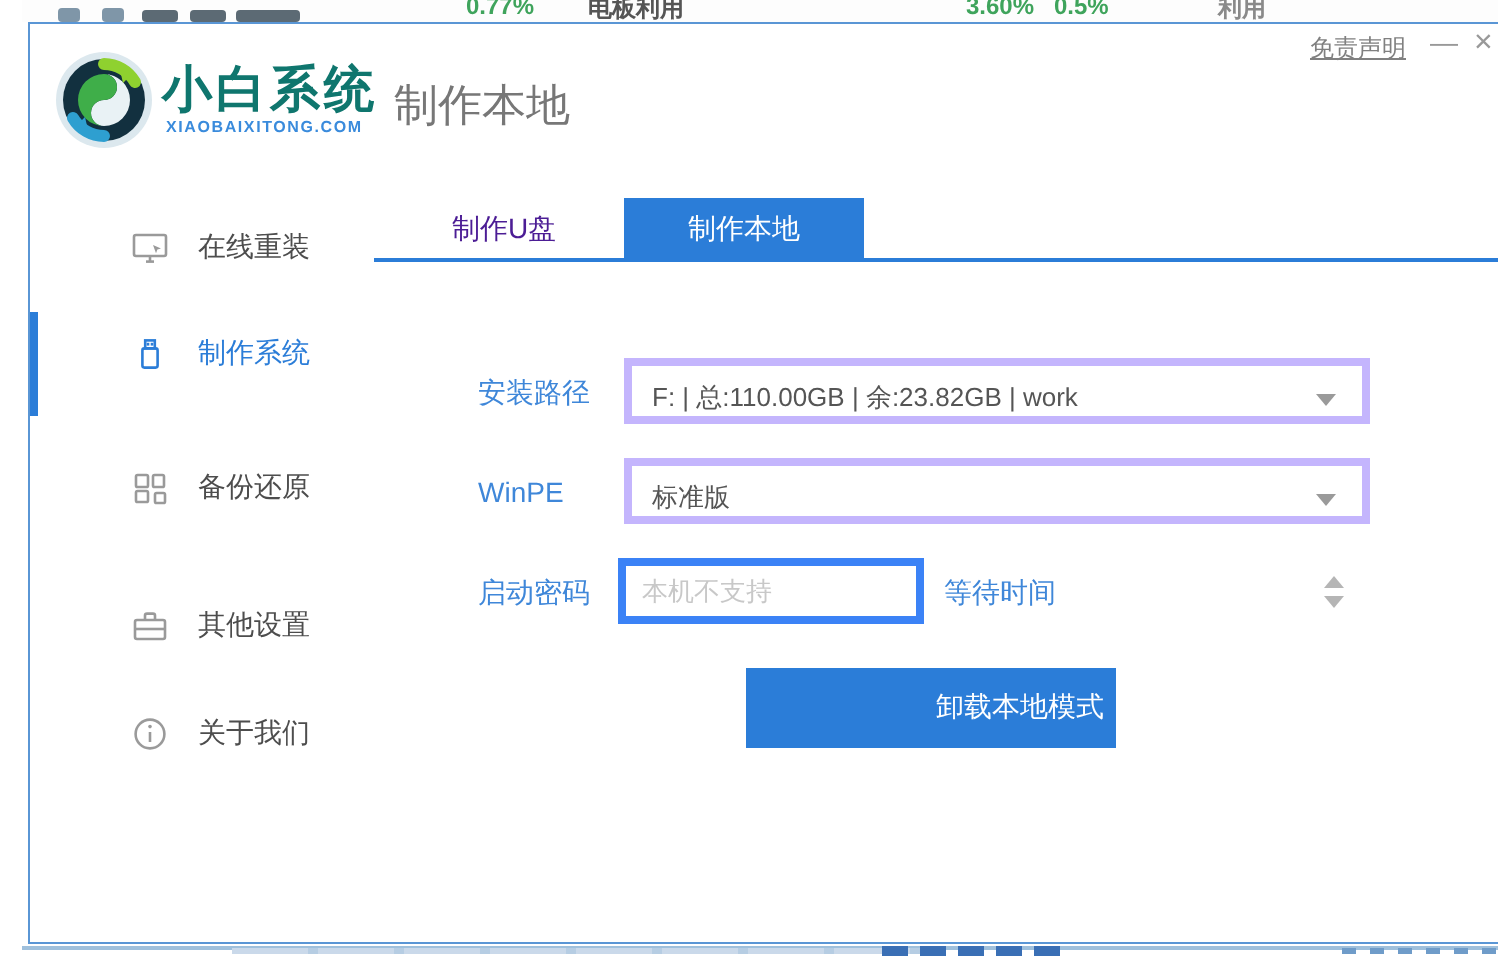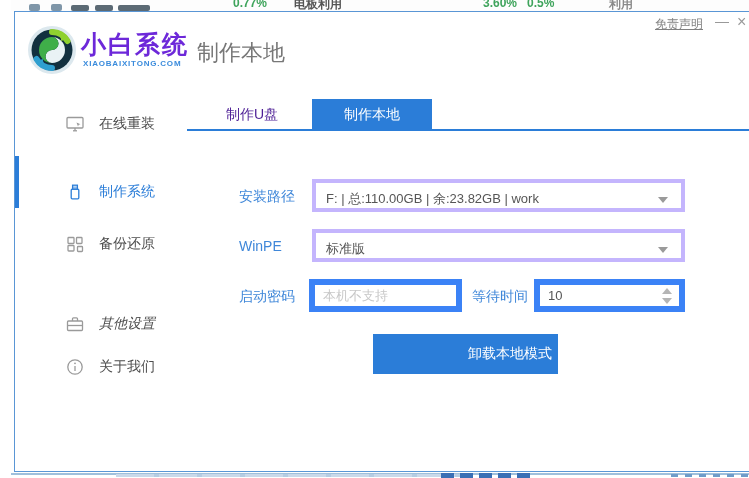--- a/index.html
+++ b/index.html
@@ -13,21 +13,21 @@
   .frag-dark{color:#555;}
   .frag-gray{color:#8a8a8a;}
   .stub{position:absolute;border-radius:2px;}
 
   
   .window{position:absolute;left:3px;top:11px;width:743px;height:461px;background:#fff;
           border:1px solid #5a96d5;box-sizing:border-box;}
 
   
   .logo{position:absolute;left:12px;top:13px;width:50px;height:50px;}
-  .brand-name{position:absolute;left:66px;top:16px;font-size:25px;font-weight:bold;color:#6d28d9;letter-spacing:2px;}
+  .brand-name{position:absolute;left:66px;top:16px;font-size:25px;font-weight:bold;color:#0f766e;letter-spacing:2px;}
   .brand-domain{position:absolute;left:68px;top:47px;font-size:8px;color:#3a8bdc;letter-spacing:0.8px;font-weight:bold;}
   .page-title{position:absolute;left:182px;top:26px;font-size:22px;color:#777;}
   .disclaimer{position:absolute;left:640px;top:4px;font-size:12px;color:#808080;text-decoration:underline;cursor:pointer;}
   .win-min{position:absolute;left:700px;top:1px;font-size:14px;color:#999;cursor:pointer;}
   .win-close{position:absolute;left:722px;top:1px;font-size:16px;color:#999;cursor:pointer;}
 
   
   .side-item{position:absolute;left:0;width:175px;height:30px;display:flex;align-items:center;cursor:pointer;}
   .side-item .icn{margin-left:50px;width:20px;height:20px;flex:0 0 20px;}
   .side-item .lbl{margin-left:14px;font-size:14px;color:#4d4d4d;}
@@ -42,21 +42,21 @@
   .tab-underline{position:absolute;left:172px;top:117px;width:569px;height:2px;background:#2b7dd8;}
 
   
   .flabel{position:absolute;font-size:14px;color:#3f87d9;white-space:nowrap;}
   .selbox{position:absolute;left:297px;width:373px;height:33px;border:4px solid #c4b5fd;
           background:#fff;box-sizing:border-box;cursor:pointer;}
   .selbox .val{display:block;line-height:31px;padding-left:10px;font-size:13px;color:#555;
                white-space:nowrap;overflow:hidden;}
   .caret{position:absolute;right:13px;top:14px;width:0;height:0;
          border-left:5px solid transparent;border-right:5px solid transparent;border-top:6px solid #9a9a9a;}
-  .txtinput{position:absolute;height:33px;border:6px solid #3b82f6;box-sizing:border-box;
+  .txtinput{position:absolute;height:33px;border:4px solid #3b82f6;box-sizing:border-box;
             font-size:13px;color:#555;padding:0 8px;outline:none;
             font-family:"Liberation Sans","DejaVu Sans",sans-serif;}
   .txtinput::placeholder{color:#c8c8c8;opacity:1;}
   .spinner{position:absolute;left:646px;top:274px;width:12px;height:20px;cursor:pointer;}
   .spin-up{position:absolute;top:2px;left:1px;width:0;height:0;
            border-left:5px solid transparent;border-right:5px solid transparent;border-bottom:6px solid #b5b5b5;}
   .spin-down{position:absolute;bottom:2px;left:1px;width:0;height:0;
            border-left:5px solid transparent;border-right:5px solid transparent;border-top:6px solid #b5b5b5;}
 
   
@@ -118,21 +118,21 @@
         <svg width="20" height="20" viewBox="0 0 20 20" fill="none" stroke="#9a9a9a" stroke-width="1.3">
           <rect x="2" y="3.5" width="16" height="10.5" rx="1"></rect>
           <path d="M8 16.8h4"></path>
             <path d="M10 14v2.8"></path>
           <path d="M11.5 8.5 l4 1.7 -1.8.6 -.7 1.8 z" fill="#9a9a9a" stroke="none"></path>
         </svg>
       </span>
       <span class="lbl">在线重装</span>
     </div>
 
-    <div class="side-item active" style="top:165px;text-align:center;">
+    <div class="side-item active" style="top:150px;text-align:center;">
       <span class="icn">
         <svg width="20" height="20" viewBox="0 0 20 20" fill="none" stroke="#2b7dd8" stroke-width="1.3">
           <rect x="6.2" y="7.2" width="7.6" height="9.6" rx="1"></rect>
           <rect x="7.6" y="3.2" width="4.8" height="4"></rect>
           <path d="M9 4.4v1.4"></path>
             <path d="M11 4.4v1.4"></path>
         </svg>
       </span>
       <span class="lbl">制作系统</span>
     </div>
@@ -142,21 +142,21 @@
         <svg width="20" height="20" viewBox="0 0 20 20" fill="none" stroke="#9a9a9a" stroke-width="1.3">
           <rect x="3" y="3.5" width="6" height="6" rx="0.8"></rect>
           <rect x="11.5" y="3.5" width="5.5" height="6" rx="0.8"></rect>
           <rect x="3" y="11.5" width="6" height="5.5" rx="0.8"></rect>
           <rect x="12.5" y="12.5" width="5" height="5" rx="0.8"></rect>
         </svg>
       </span>
       <span class="lbl">备份还原</span>
     </div>
 
-    <div class="side-item" style="top:297px;font-style:italic;">
+    <div class="side-item" style="top:286px;">
       <span class="icn">
         <svg width="20" height="20" viewBox="0 0 20 20" fill="none" stroke="#9a9a9a" stroke-width="1.3">
           <rect x="2.5" y="7" width="15" height="9.5" rx="1"></rect>
           <path d="M7.5 7V4.8a1 1 0 0 1 1-1h3a1 1 0 0 1 1 1V7"></path>
           <path d="M2.5 11.5h15"></path>
         </svg>
       </span>
       <span class="lbl">其他设置</span>
     </div>
 
@@ -184,21 +184,20 @@
     <div class="flabel" style="left:224px;top:226px;">WinPE</div>
     <div class="selbox" style="top:217px;">
       <span class="val">标准版</span>
       <span class="caret"></span>
     </div>
 
     <div class="flabel" style="left:224px;top:276px;">启动密码</div>
     <input class="txtinput" style="left: 294px; top: 267px; width: 153px;" type="text" placeholder="本机不支持">
 
     <div class="flabel" style="left:457px;top:276px;">等待时间</div>
-    <input class="txtinput" style="left: 519px; top: 267px; width: 151px;" type="text" value="10">
     <div class="spinner">
       <span class="spin-up"></span>
       <span class="spin-down"></span>
     </div>
 
     <button class="action-btn">卸载本地模式</button>
   </div>
 
   <div class="bottomstrip">
     <div class="bline"></div>

